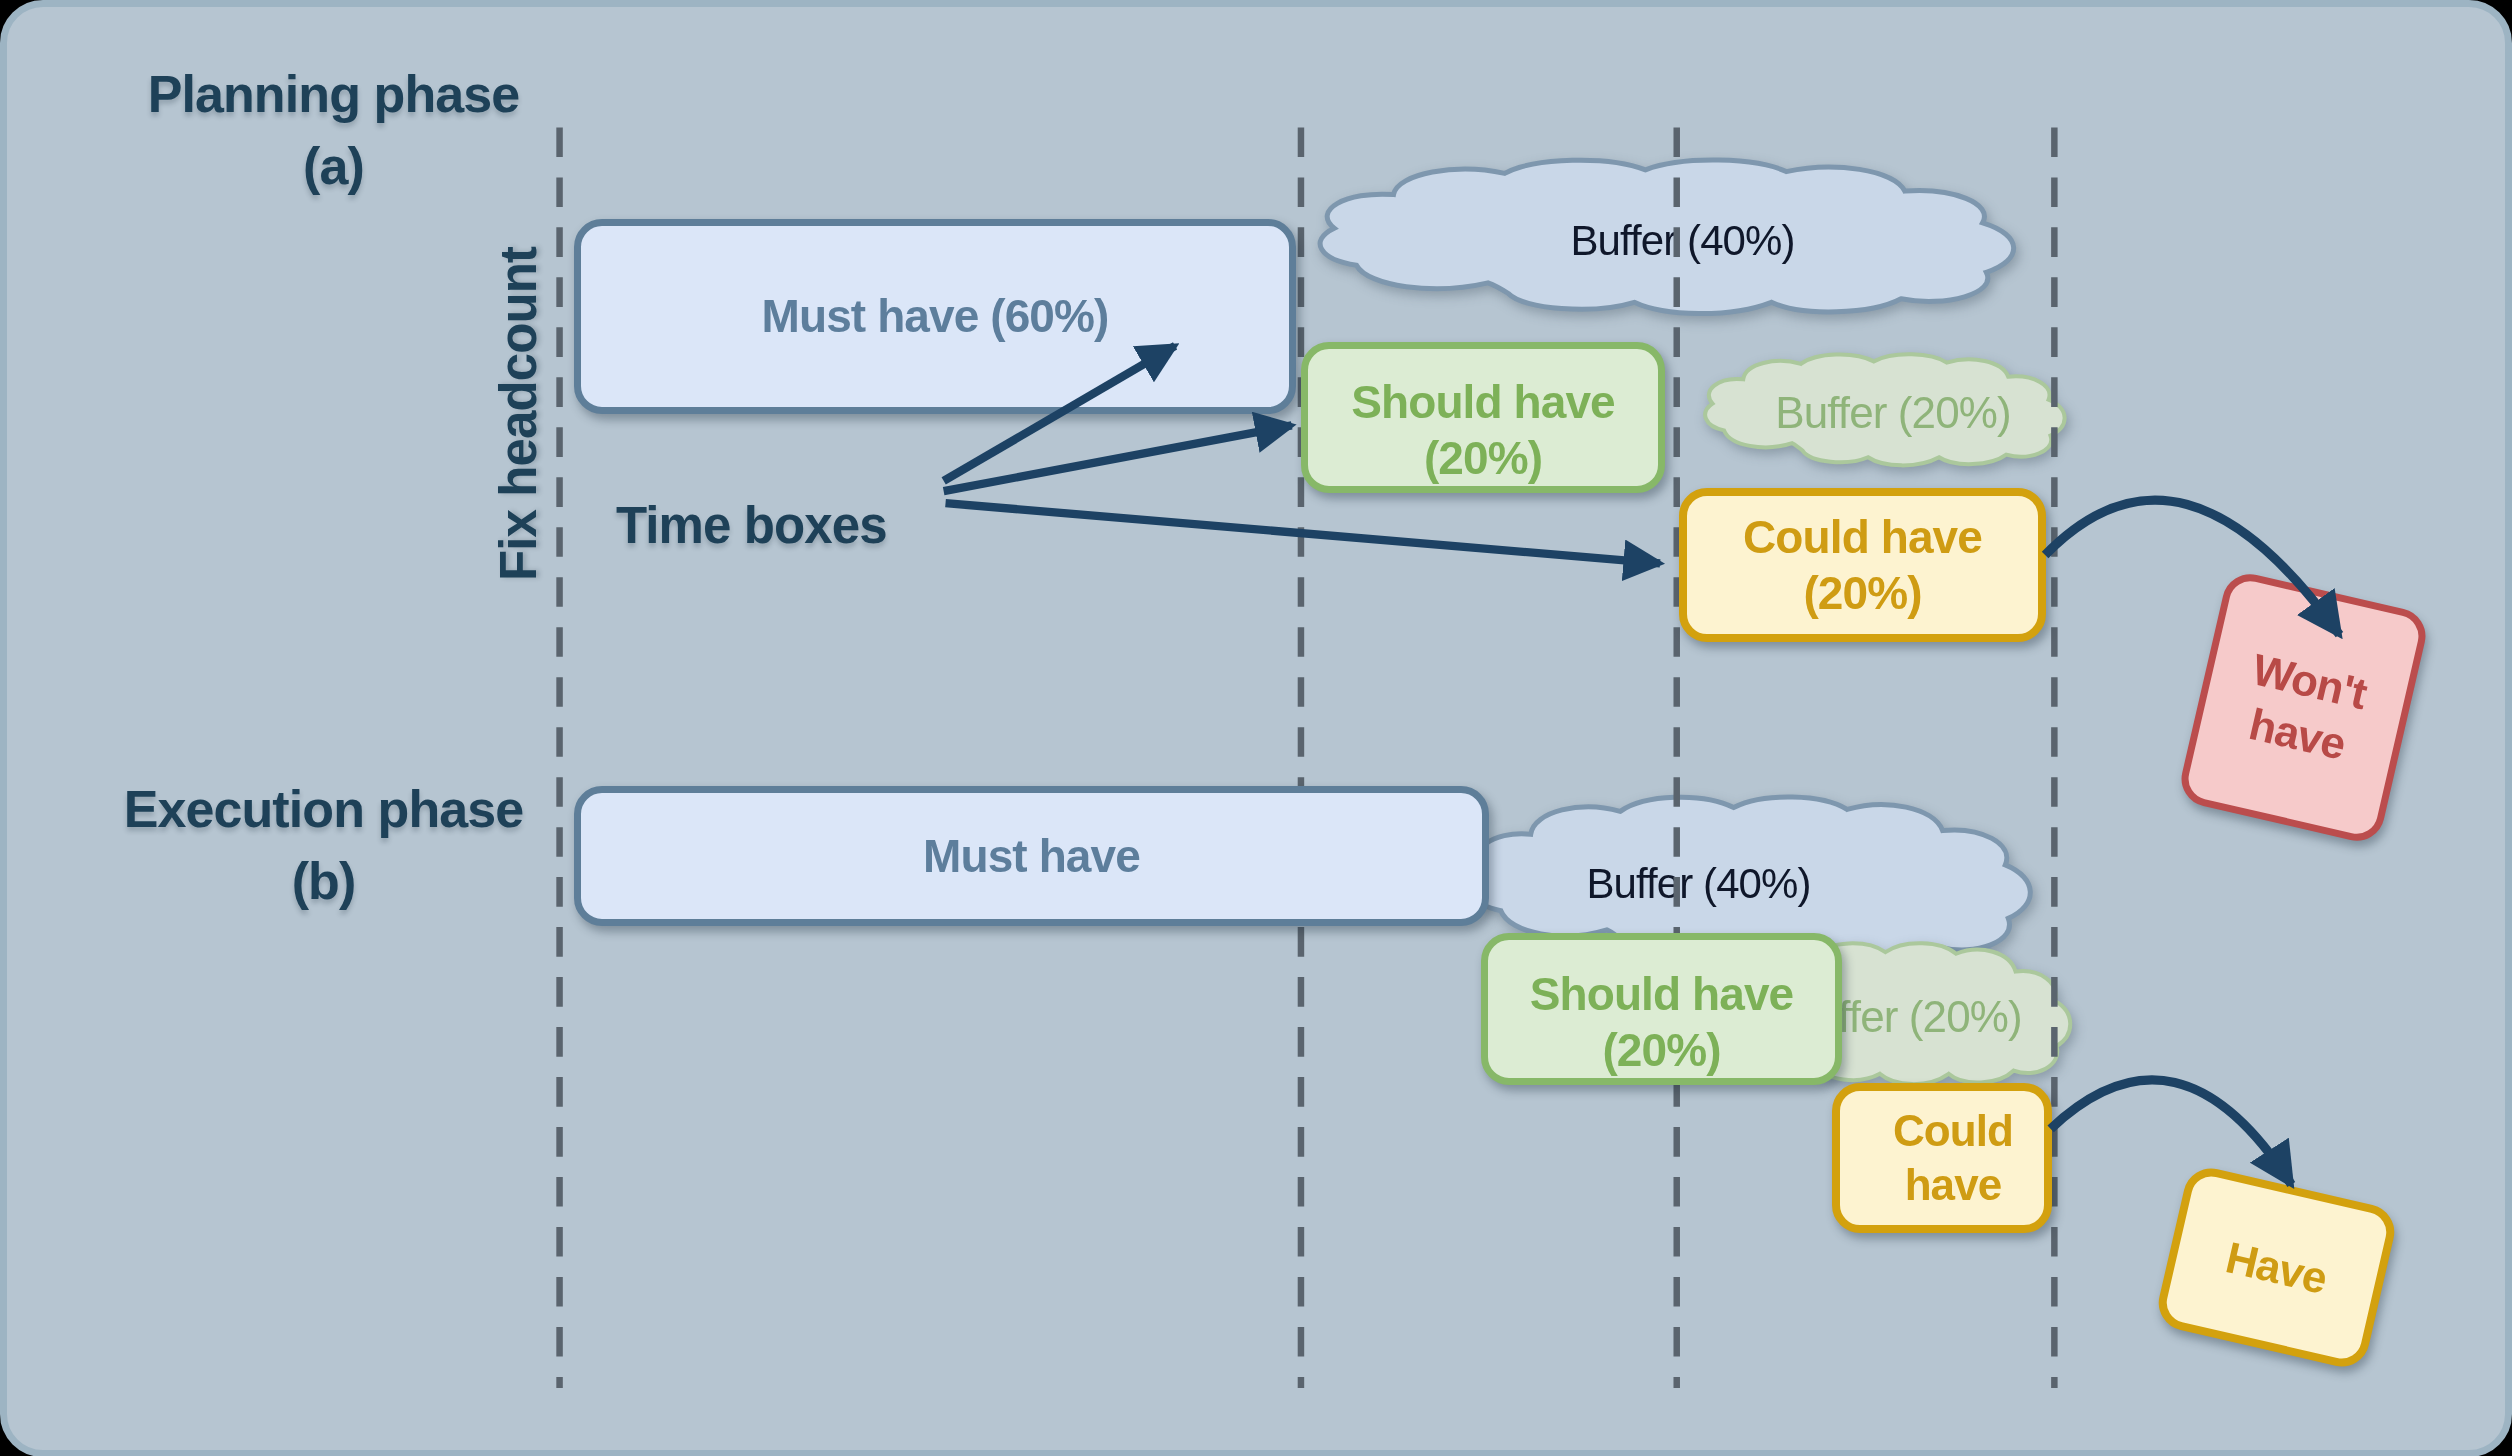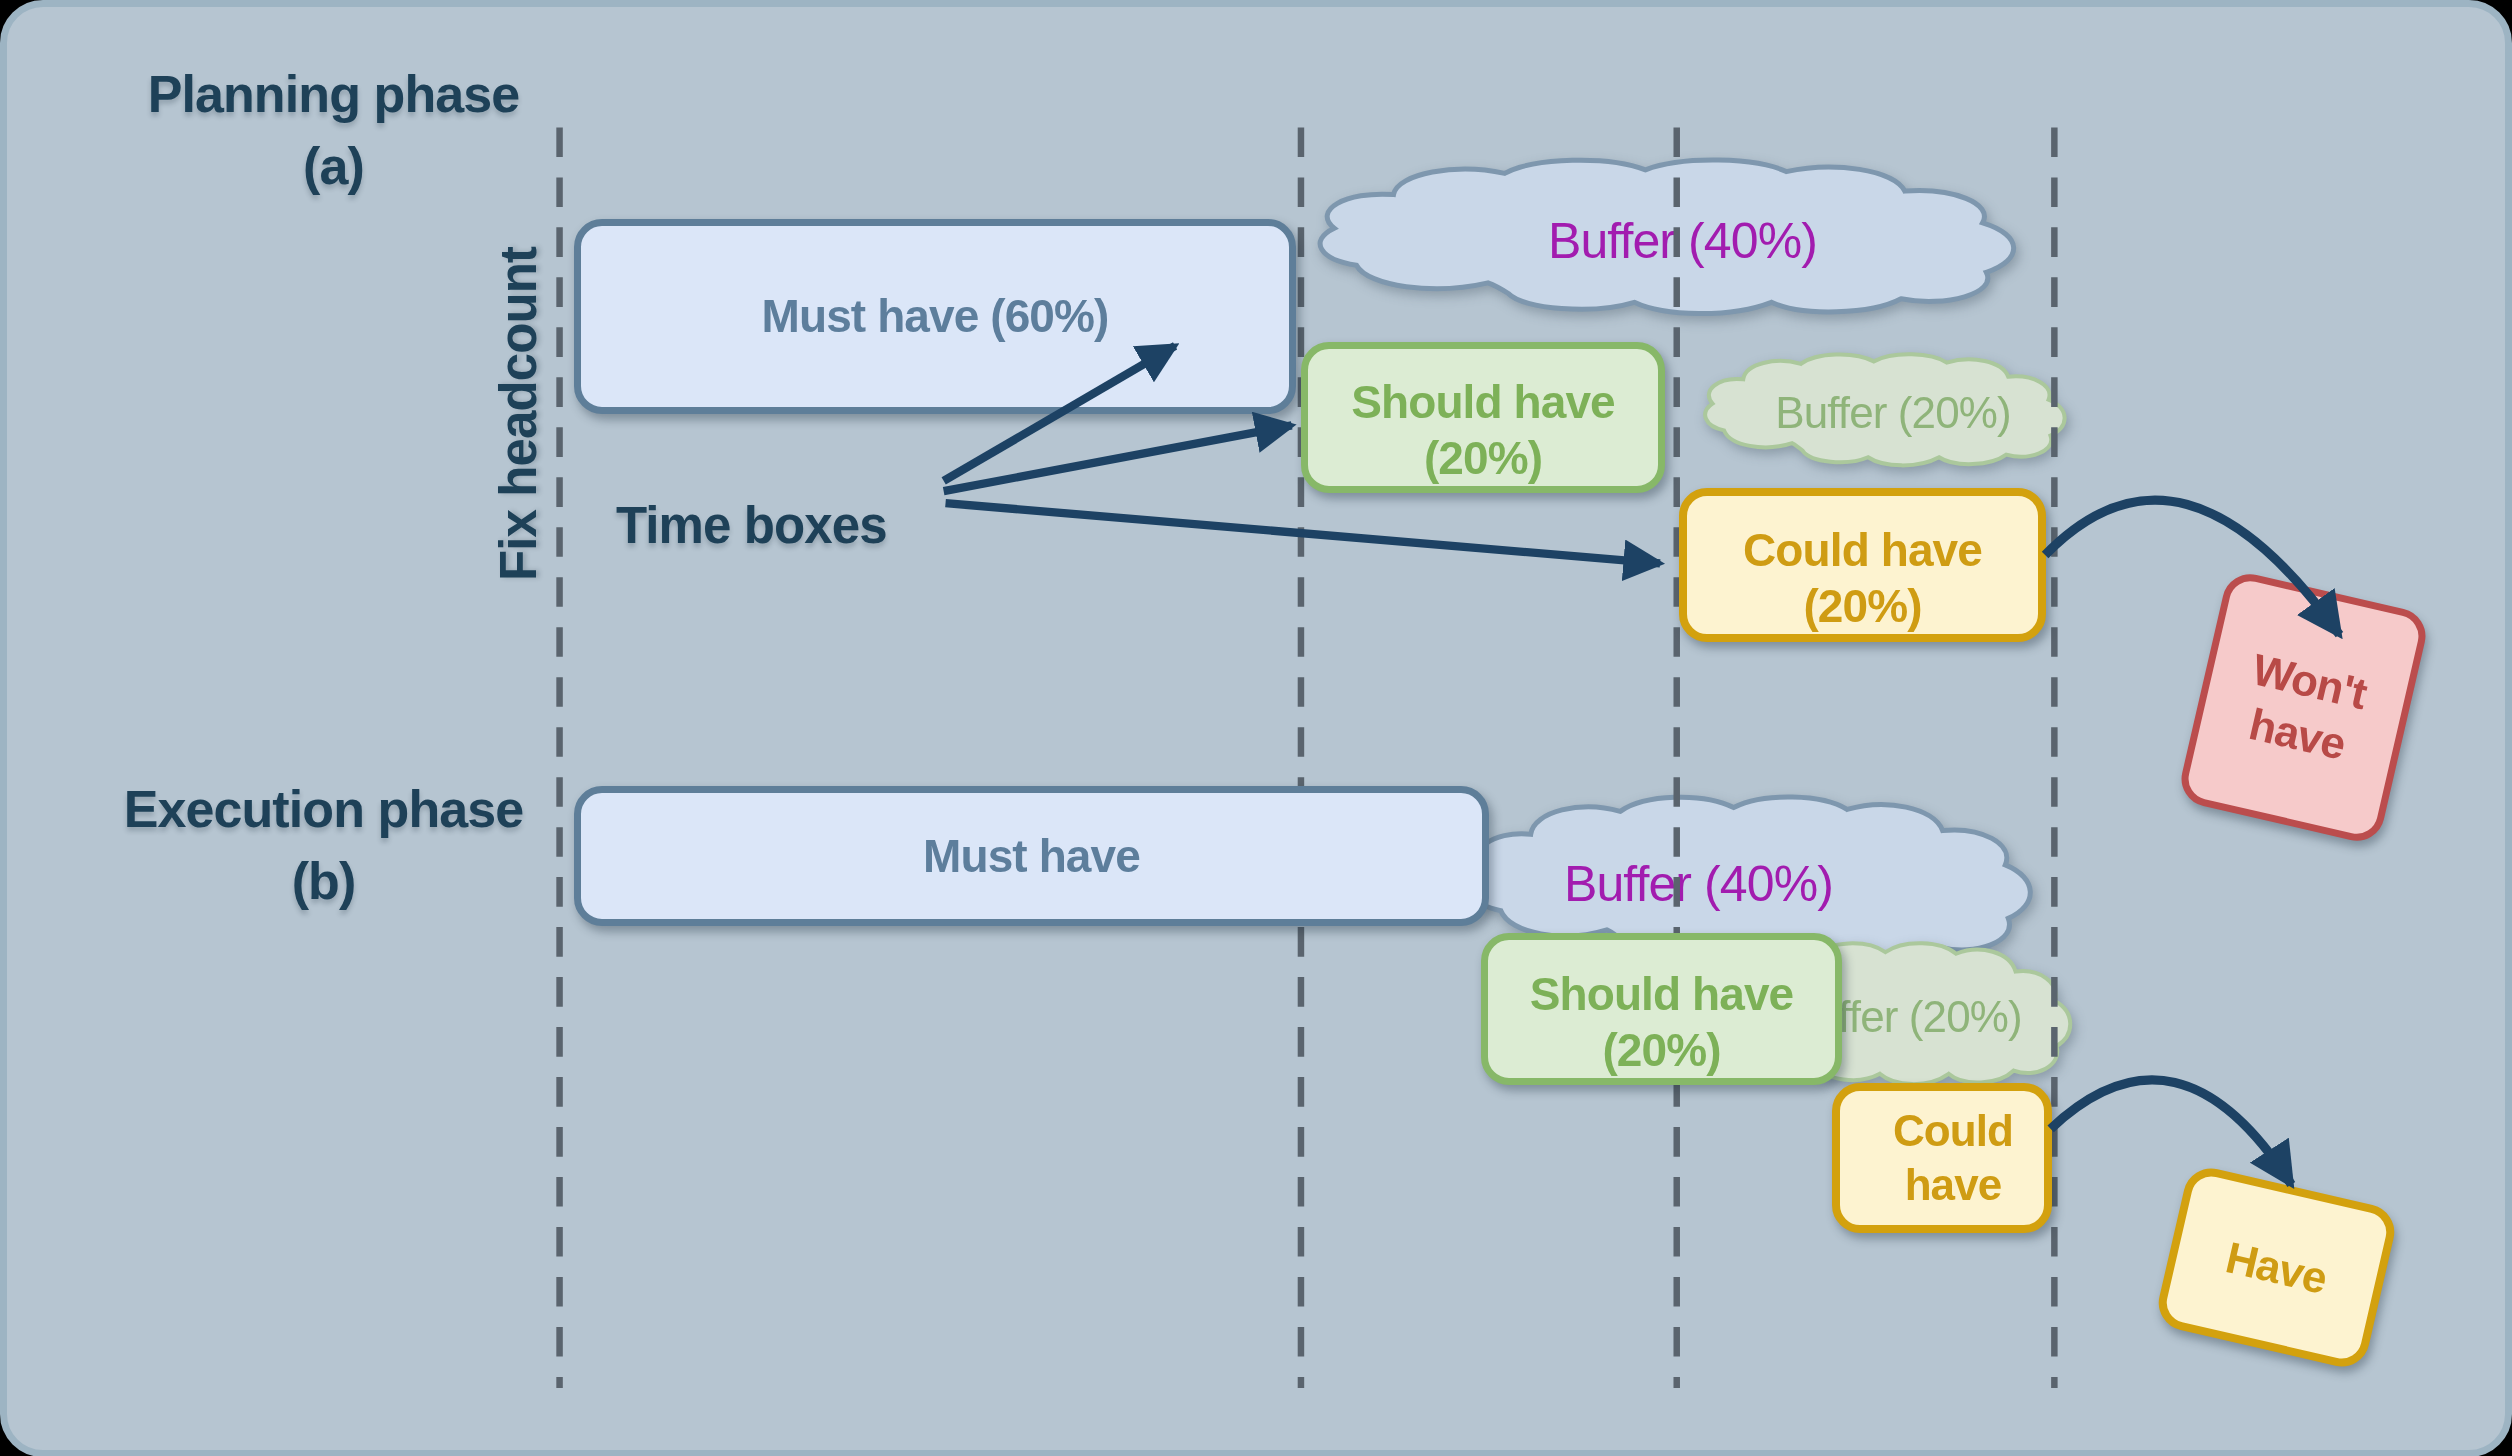--- a/index.html
+++ b/index.html
@@ -41,21 +41,21 @@
 
   
   .cloud{position:absolute; filter:drop-shadow(3.7px 5.6px 5.6px rgba(30,45,60,.28));}
   .cloud svg{position:absolute; inset:0; width:100%; height:100%; overflow:visible;}
   .cloud .blue-c{fill:#c9d7e8; stroke:#7e97ae;}
   .cloud .green-c{fill:#d7e2d2; stroke:#abc89c;}
   .cloud-label{
     position:absolute; inset:0; display:flex; align-items:center; justify-content:center;
     white-space:nowrap; letter-spacing:-0.9px;
   }
-  .cloud-label.blue-t{font-size:50px; color:#a21caf;}
+  .cloud-label.blue-t{font-size:42px; color:#0f172a;}
   .cloud-label.green-t{font-size:44px; color:#8fb47a;}
 </style>
 </head>
 <body>
 
 <div class="stage">
 
   <div class="layer z-clouds">
 
     <div class="cloud" style="left:1305px;top:154px;width:741px;height:159px;">
@@ -100,21 +100,21 @@
 
     <div class="box blue" style="left:567px;top:183px;width:722px;height:195px;margin-top:29px;">
       <span>Must have (60%)</span>
     </div>
 
     <div class="box green" style="left:1294px;top:335px;width:364px;height:151px;">
       <span>Should have</span>
       <span>(20%)</span>
     </div>
 
-    <div class="box gold" style="left:1672px;top:481px;width:367px;height:154px;justify-content:flex-end;">
+    <div class="box gold" style="left:1672px;top:481px;width:367px;height:154px;">
       <span>Could have</span>
       <span>(20%)</span>
     </div>
 
     <div class="box red small rot13" style="left:2193px;top:582px;width:207px;height:237px;">
       <span>Won't</span>
       <span>have</span>
     </div>
 
     <div class="box blue" style="left:567px;top:779px;width:915px;height:140px;">

